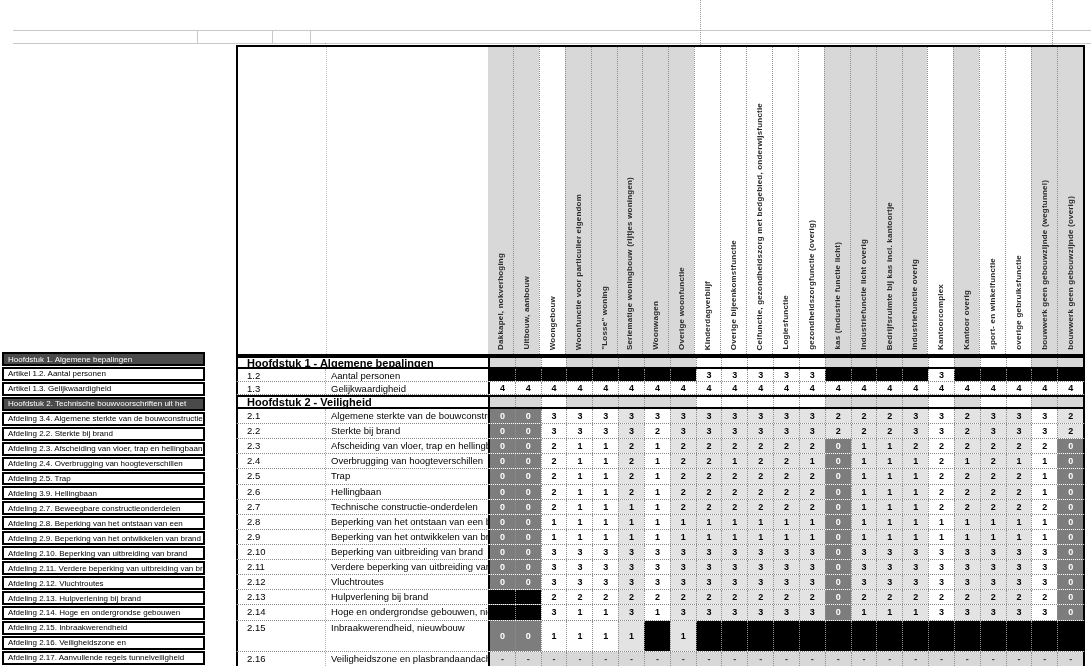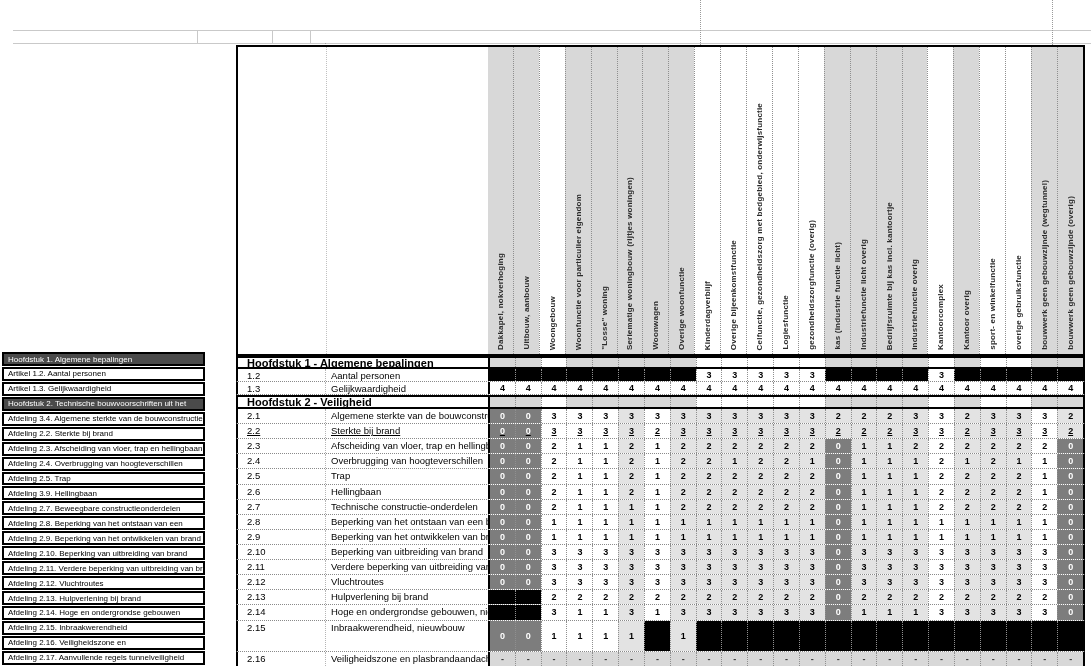--- a/index.html
+++ b/index.html
@@ -270,21 +270,21 @@
           <div class="cell" style="background: rgb(227, 227, 227);">2</div>
           <div class="cell" style="background: rgb(227, 227, 227);">3</div>
           <div class="cell" style="background: rgb(255, 255, 255);">3</div>
           <div class="cell" style="background: rgb(227, 227, 227);">2</div>
           <div class="cell" style="background: rgb(227, 227, 227);">3</div>
           <div class="cell" style="background: rgb(227, 227, 227);">3</div>
           <div class="cell" style="background: rgb(255, 255, 255);">3</div>
           <div class="cell" style="background: rgb(227, 227, 227);">2</div>
         </div>
       </div>
-      <div class="mrow" style="height: 15.118px; text-decoration: underline;">
+      <div class="mrow" style="height: 15.118px;">
         <div class="mnum">2.2</div>
         <div class="mdesc">Sterkte bij brand</div>
         <div class="cells">
           <div class="cell" style="background: rgb(125, 125, 125); color: rgb(255, 255, 255);">0</div>
           <div class="cell" style="background: rgb(125, 125, 125); color: rgb(255, 255, 255);">0</div>
           <div class="cell" style="background: rgb(255, 255, 255);">3</div>
           <div class="cell" style="background: rgb(255, 255, 255);">3</div>
           <div class="cell" style="background: rgb(255, 255, 255);">3</div>
           <div class="cell" style="background: rgb(227, 227, 227);">3</div>
           <div class="cell" style="background: rgb(255, 255, 255);">2</div>

